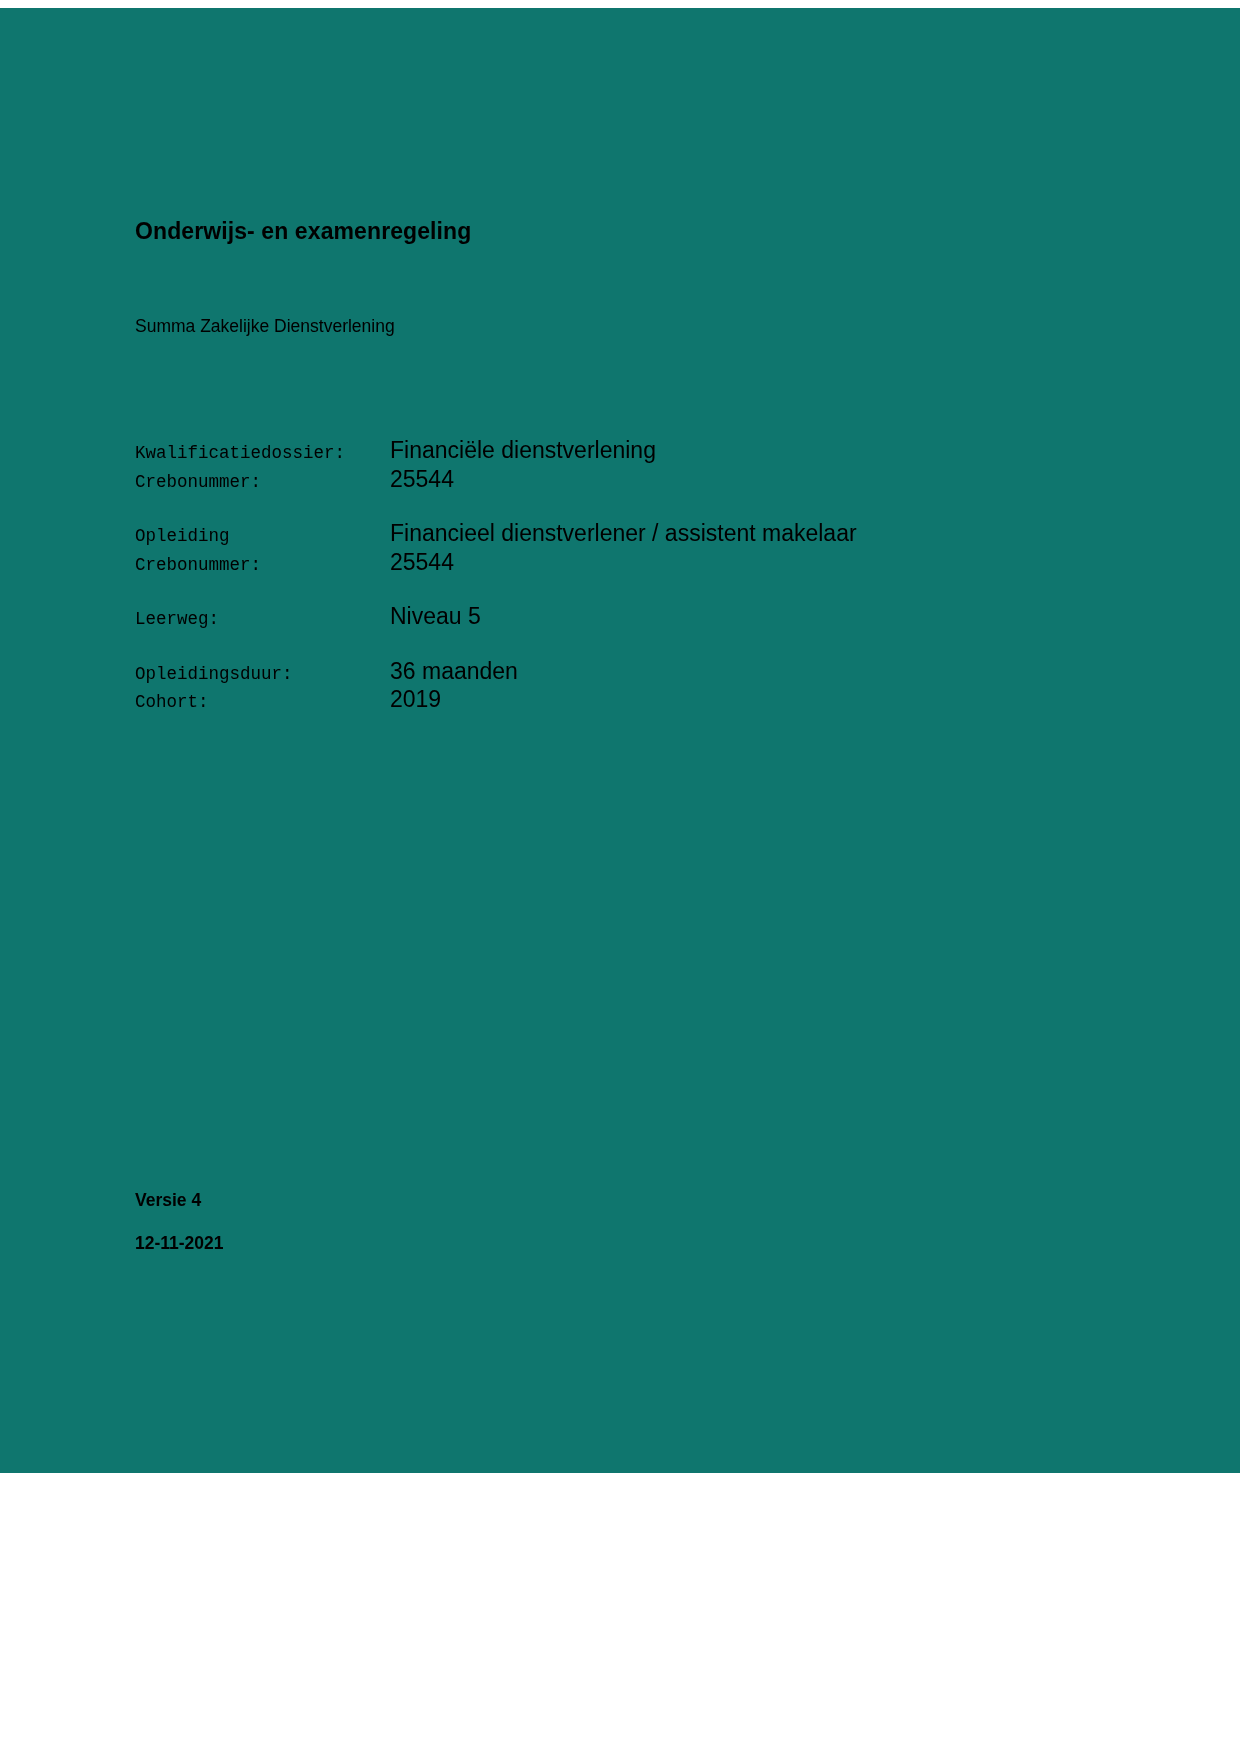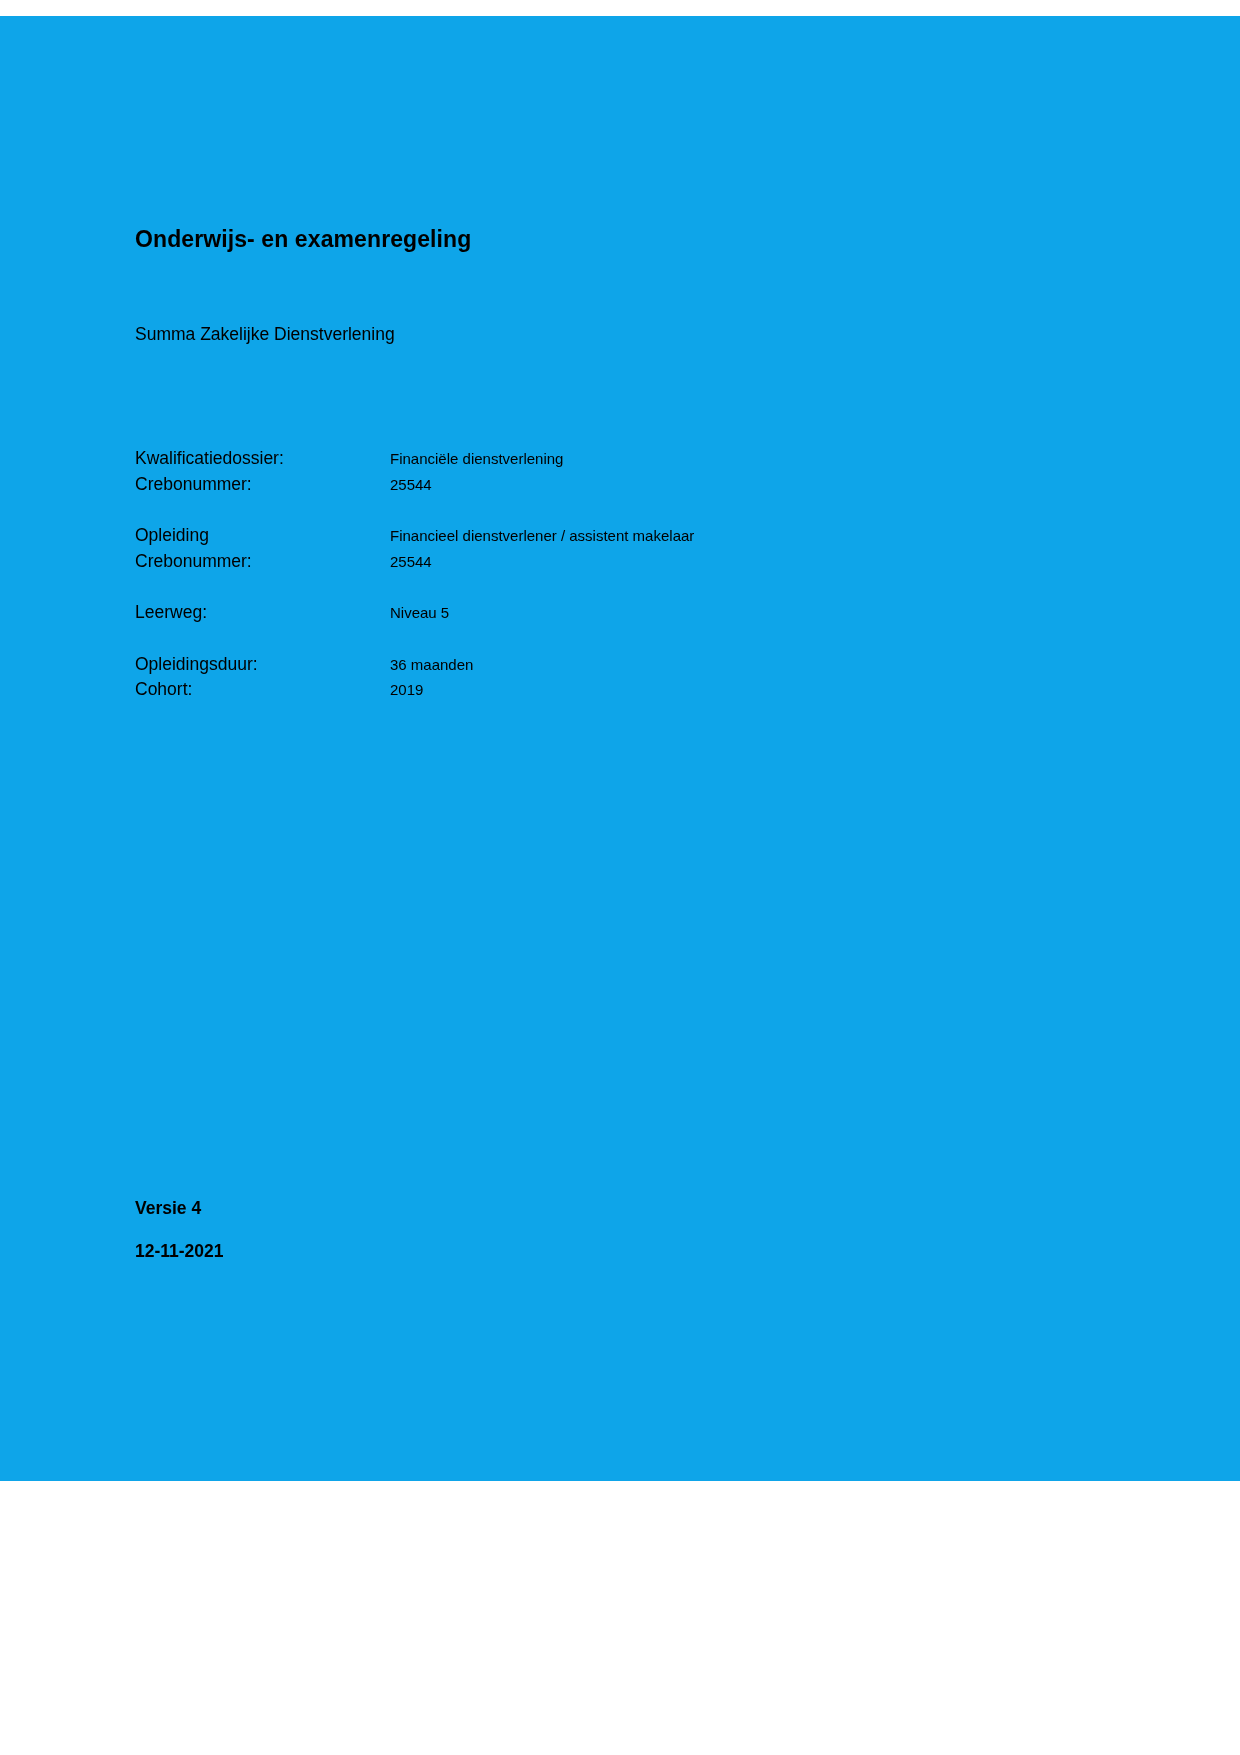--- a/index.html
+++ b/index.html
@@ -11,24 +11,24 @@
     width: 1240px;
     height: 1755px;
     position: relative;
     font-family: "Liberation Sans", sans-serif;
     color: #000000;
     -webkit-font-smoothing: antialiased;
   }
   .page {
     position: absolute;
     left: 0;
-    top: 16px;
+    top: 8px;
     width: 1240px;
     height: 1465px;
-    background: #0ea5e9;
+    background: #0f766e;
   }
   .content {
     position: absolute;
     left: 135px;
     top: 0;
     width: 960px;
   }
   .doc-title {
     position: absolute;
     top: 210px;
@@ -58,23 +58,24 @@
   }
   .meta-row {
     display: flex;
     align-items: baseline;
     line-height: 25.5px;
   }
   .meta-label {
     width: 255px;
     flex: 0 0 255px;
     font-size: 17.5px;
+    font-family: Liberation Mono, monospace;
   }
   .meta-value {
-    font-size: 15px;
+    font-size: 23px;
   }
   .footer {
     position: absolute;
     left: 0;
     top: 1180px;
     width: 600px;
   }
   .footer-line {
     font-size: 17.5px;
     line-height: 25px;

